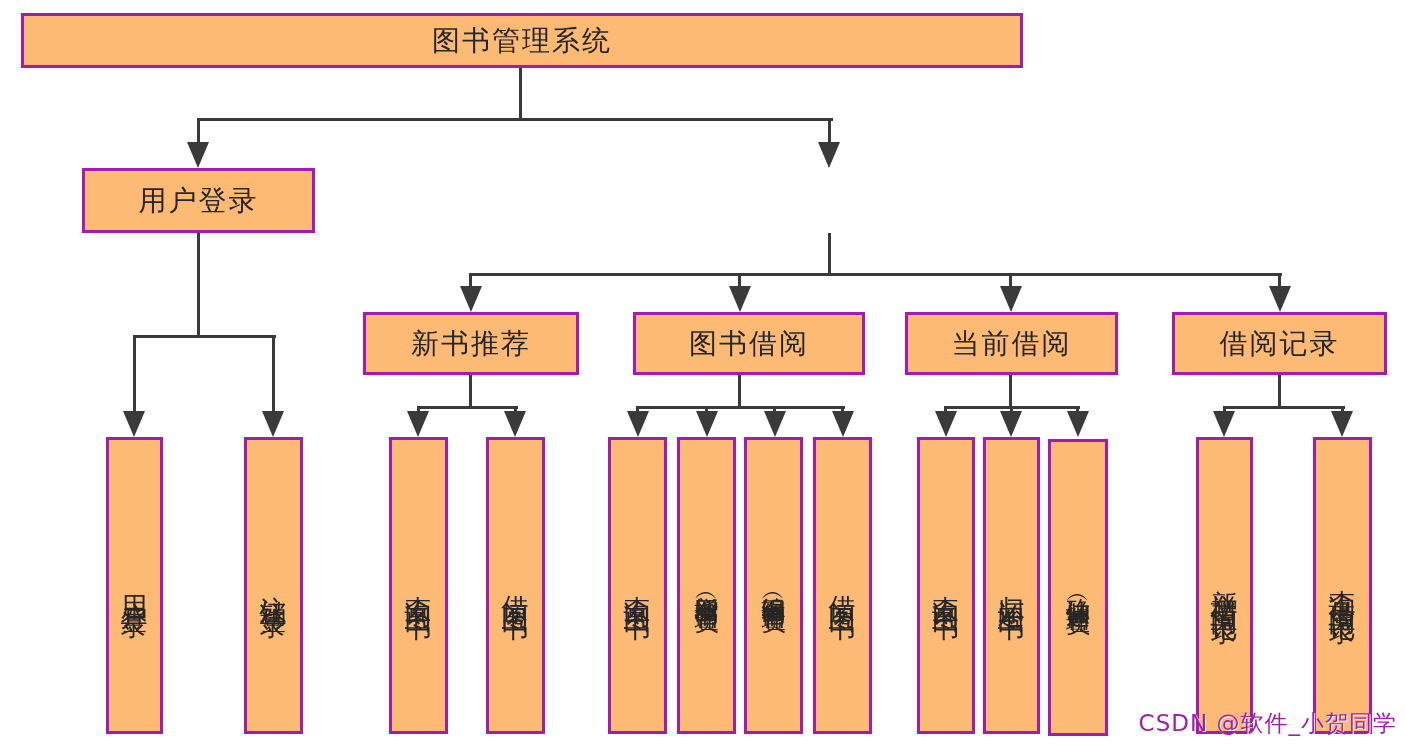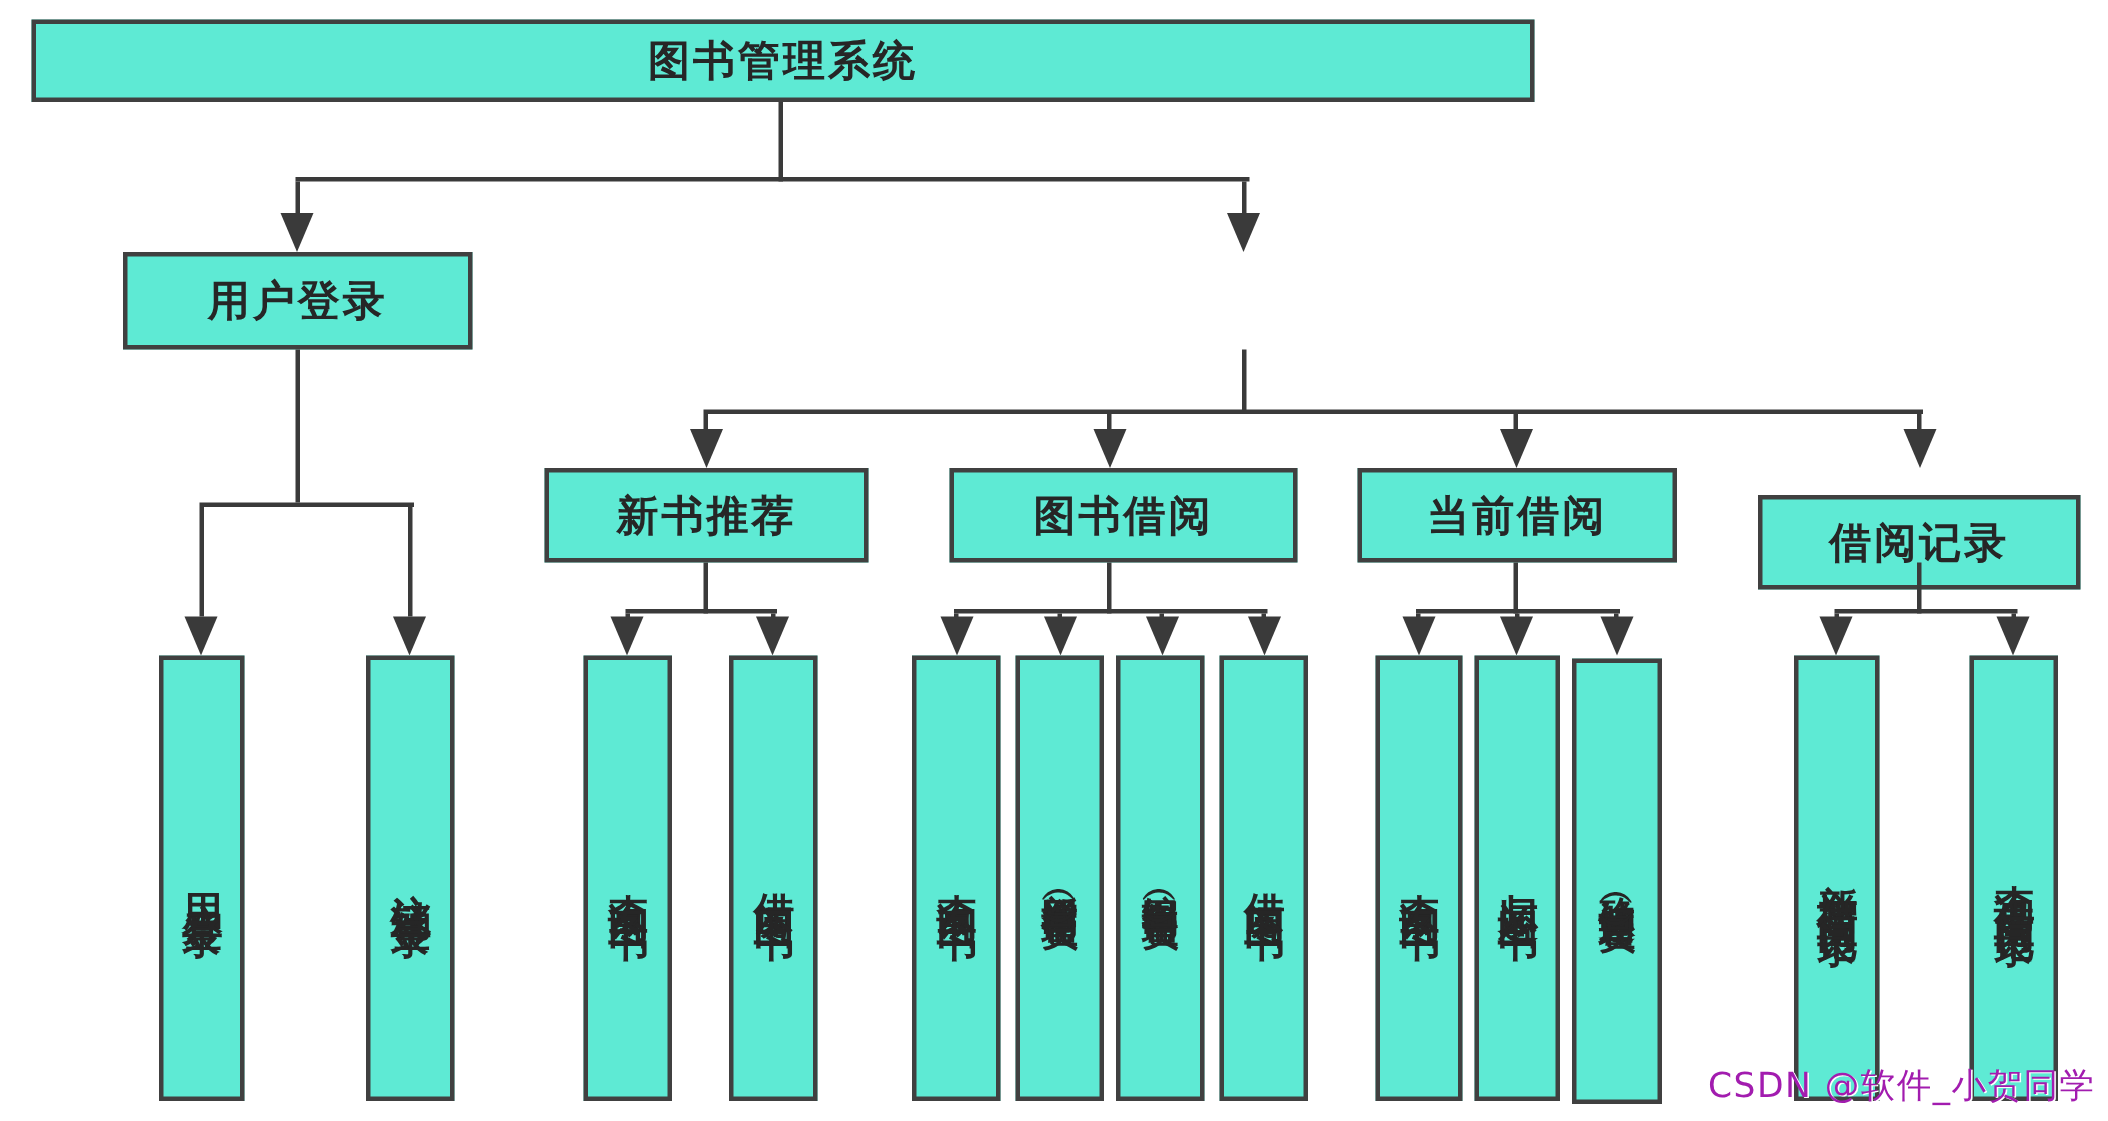--- a/index.html
+++ b/index.html
@@ -6,26 +6,25 @@
   .canvas{
     position:relative;
     width:1405px;height:747px;
     background:#ffffff;
     font-family:"DejaVu Sans","Liberation Sans",sans-serif;
     overflow:hidden;
   }
   .box{
     position:absolute;
     box-sizing:border-box;
-    border:3px solid #404040;
-    background:#5eead4;
+    border:3px solid #a21caf;
+    background:#fdba74;
     display:flex;
     align-items:center;
     justify-content:center;
-    font-weight:bold;
   }
   .hlabel{
     font-size:28px;
     color:#262626;
     letter-spacing:2px;
     white-space:nowrap;
   }
   .vlabel{
     writing-mode:vertical-rl;
     font-size:27px;
@@ -100,21 +99,21 @@
 
   <div class="box" style="left:363px;top:312px;width:216px;height:63px;">
     <span class="hlabel">新书推荐</span>
   </div>
   <div class="box" style="left:633px;top:312px;width:232px;height:63px;">
     <span class="hlabel">图书借阅</span>
   </div>
   <div class="box" style="left:905px;top:312px;width:213px;height:63px;">
     <span class="hlabel">当前借阅</span>
   </div>
-  <div class="box" style="left:1172px;top:312px;width:215px;height:63px;margin-top:18px;">
+  <div class="box" style="left:1172px;top:312px;width:215px;height:63px;">
     <span class="hlabel">借阅记录</span>
   </div>
 
   <div class="line" style="left:469px;top:375px;width:3px;height:34px;"></div>
   <div class="line" style="left:417px;top:406px;width:101px;height:3px;"></div>
   <div class="line" style="left:417px;top:409px;width:3px;height:5px;"></div>
   <div class="arrow" style="left:407px;top:411px;"></div>
   <div class="line" style="left:514px;top:409px;width:3px;height:5px;"></div>
   <div class="arrow" style="left:504px;top:411px;"></div>
 

